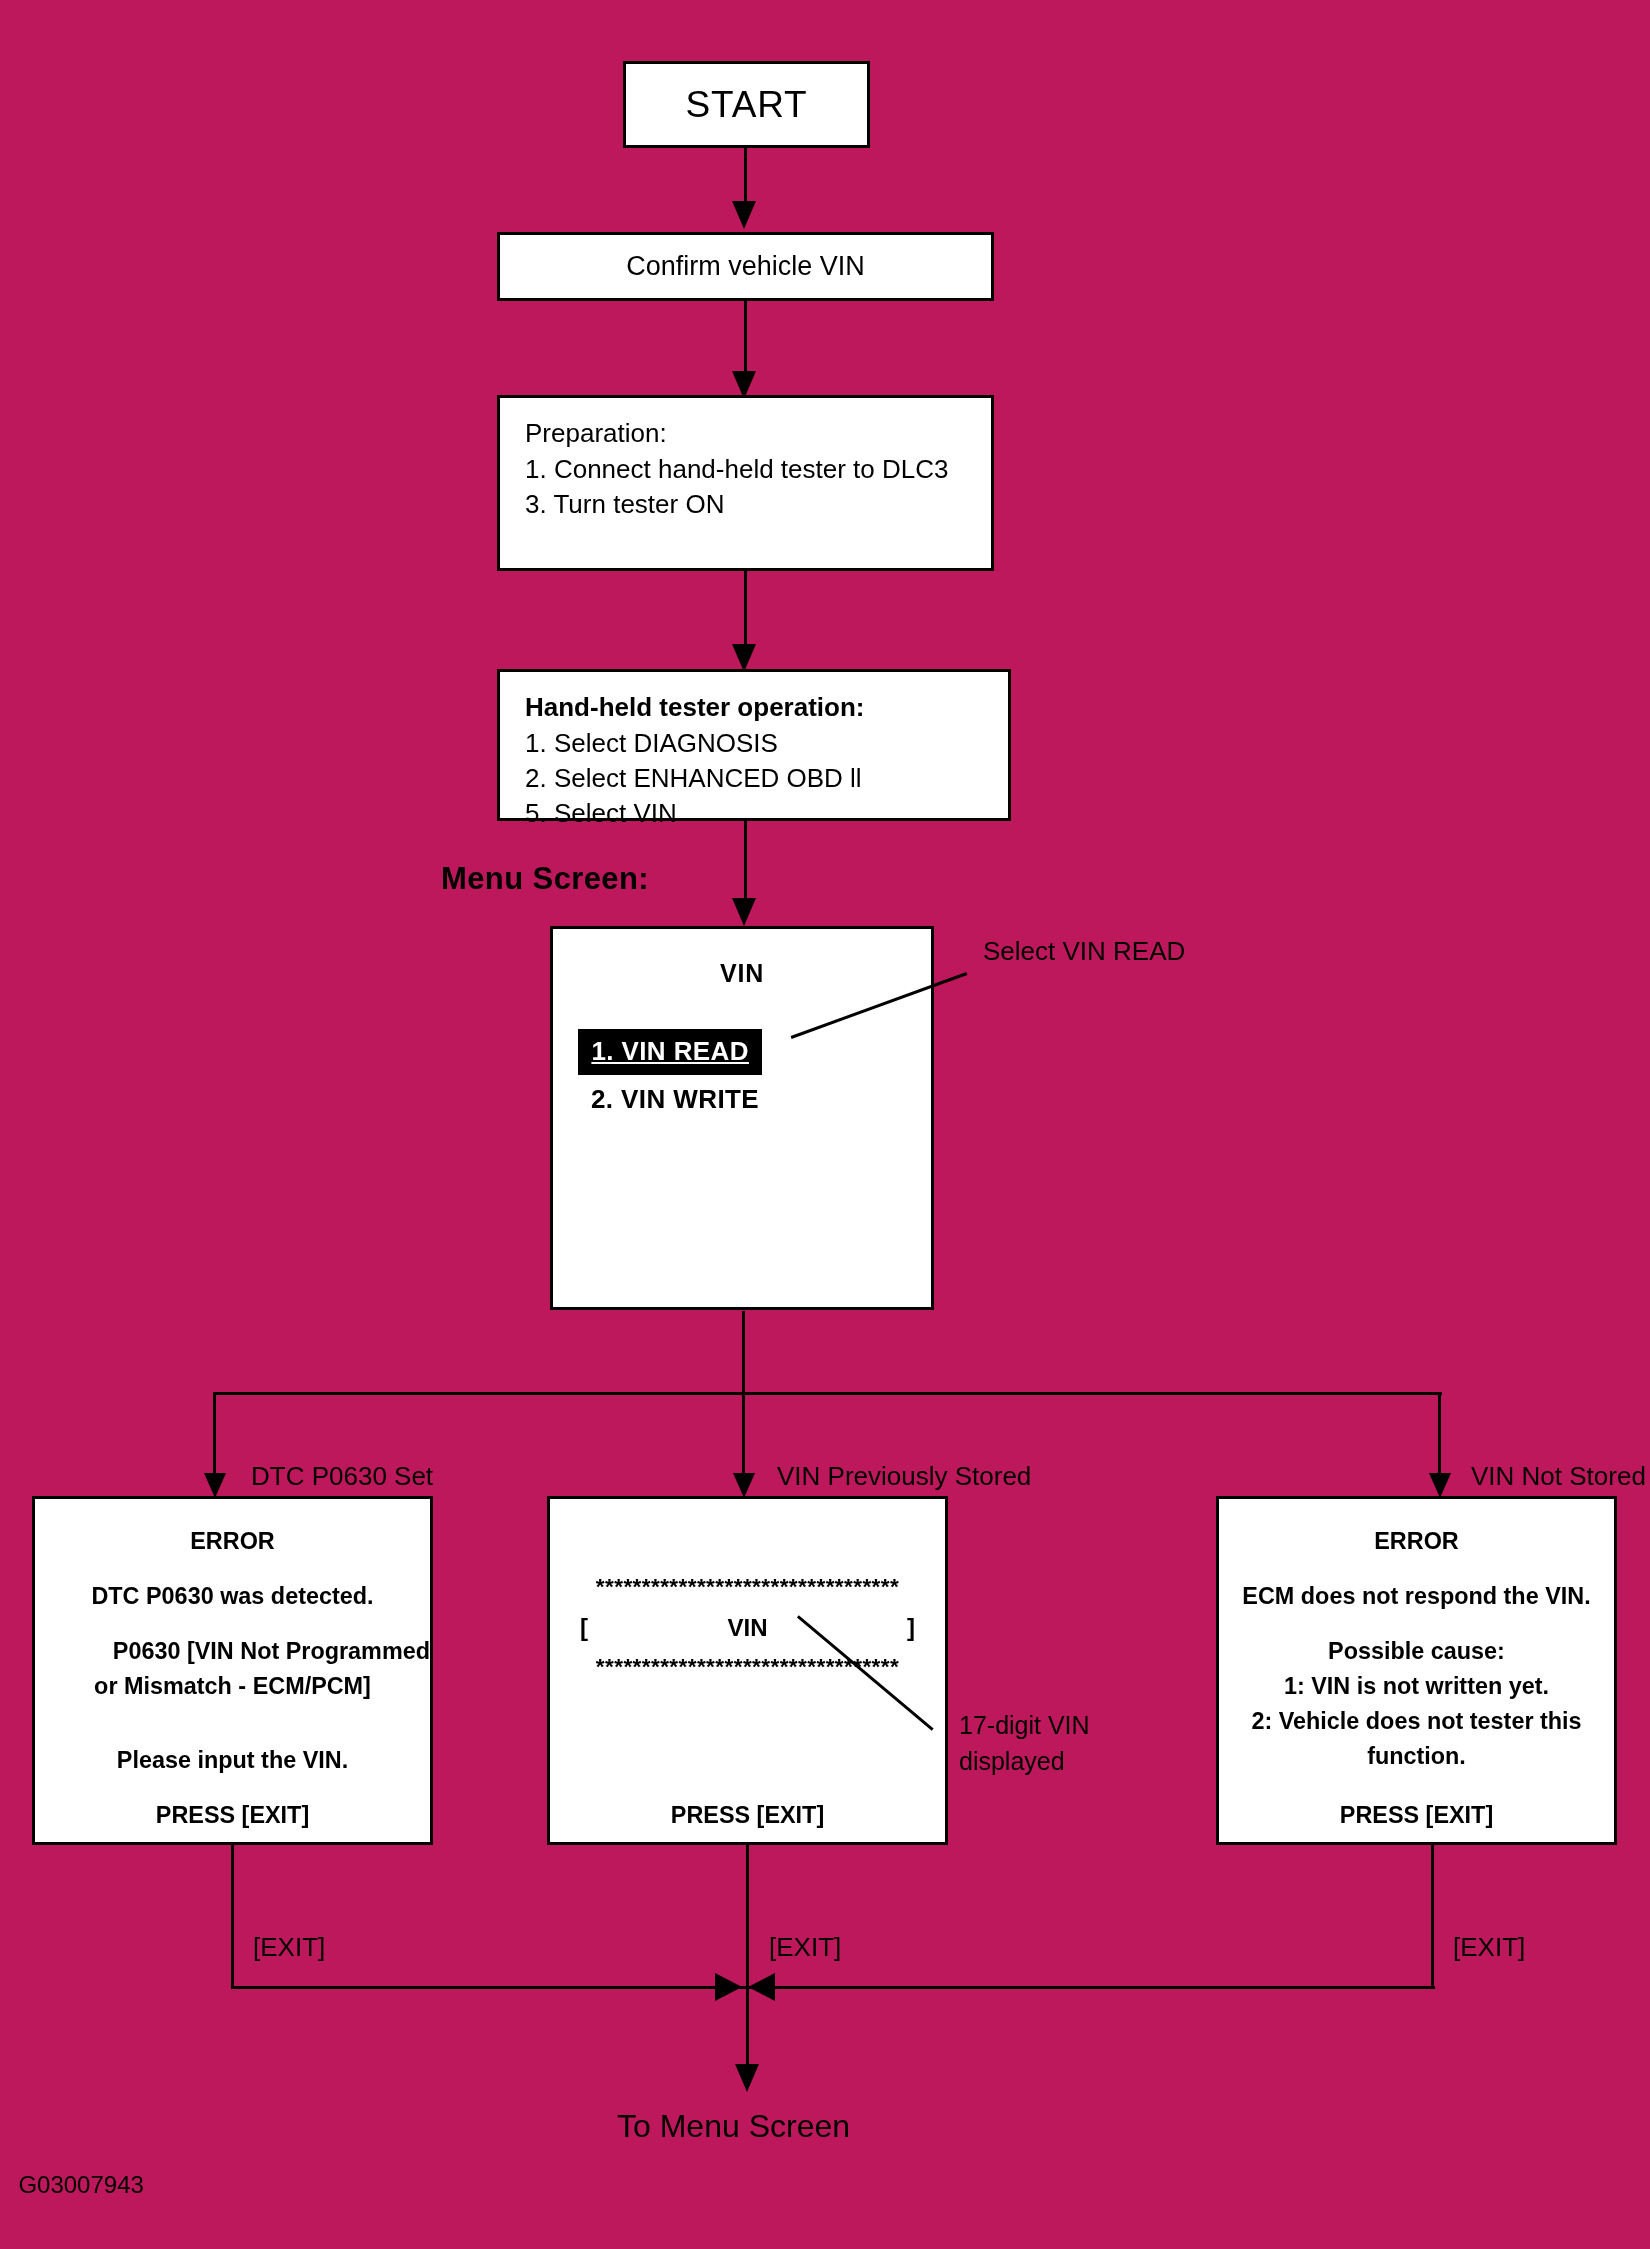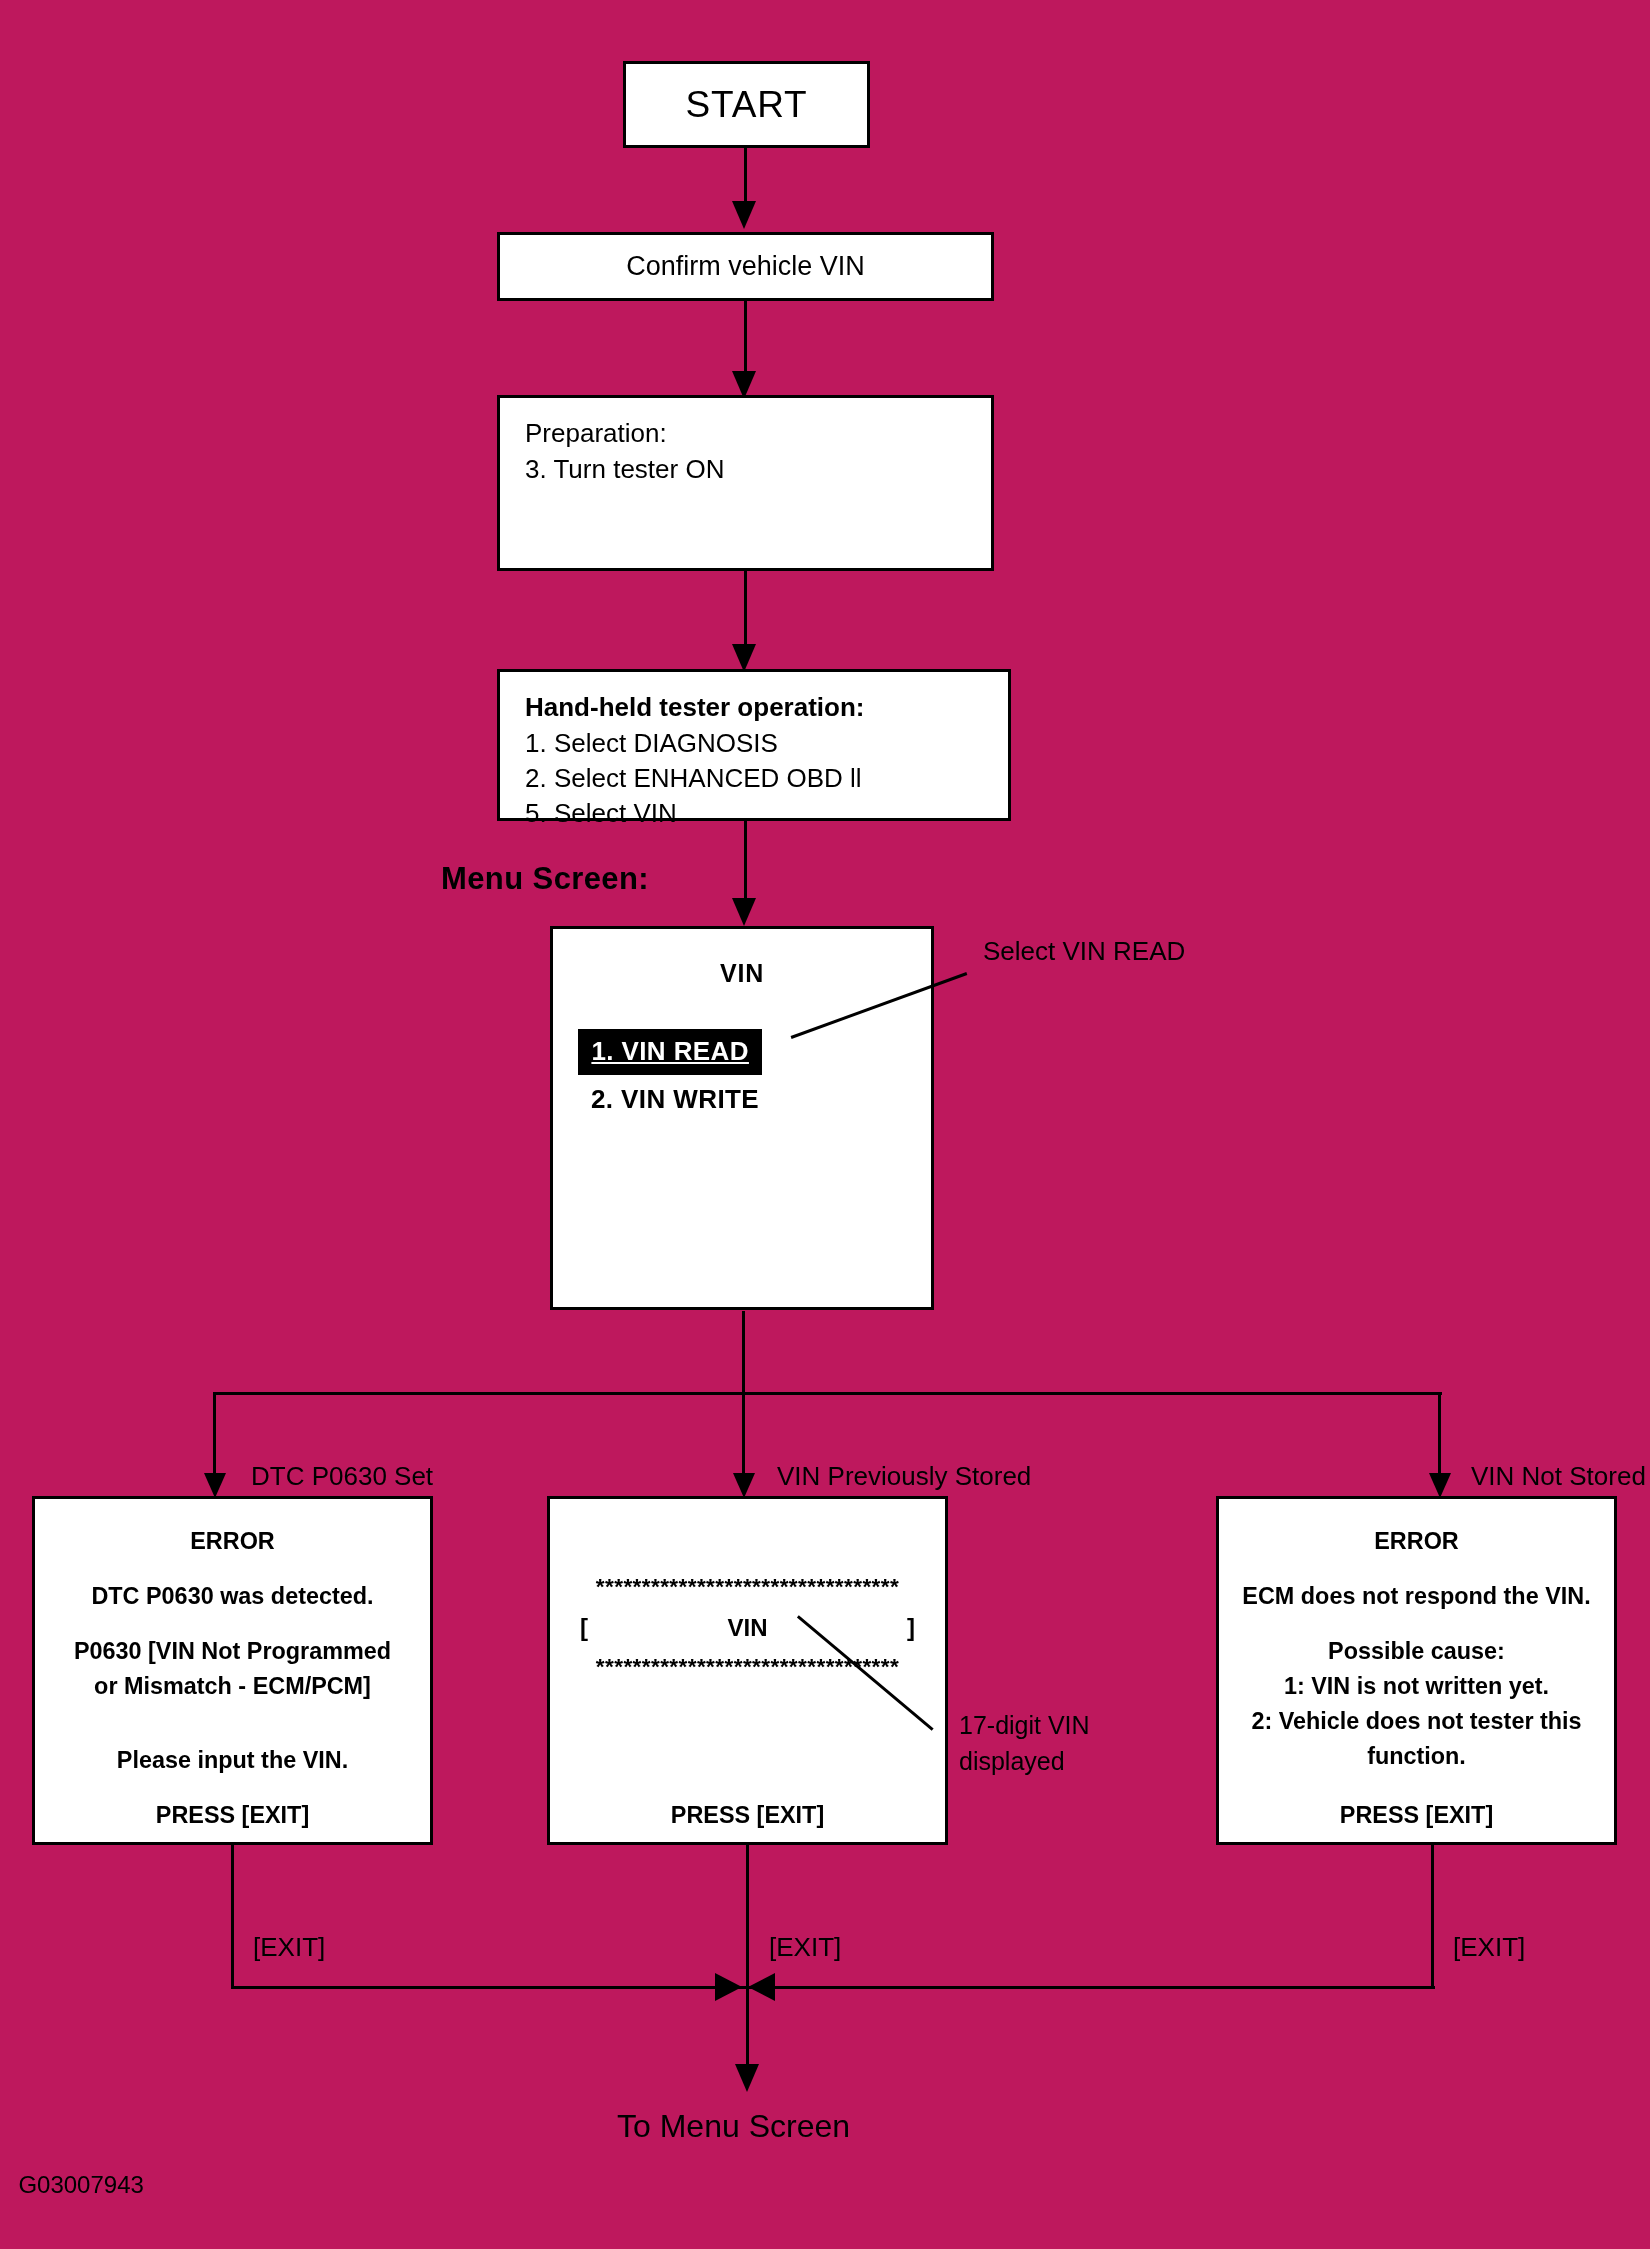--- a/index.html
+++ b/index.html
@@ -181,20 +181,21 @@
   <div class="fbox box-center" style="left:497px; top:232px; width:497px; height:69px;">
     <span class="t-plain">Confirm vehicle VIN</span>
   </div>
 
   <div class="vline" style="left:744px; top:300px; height:74px;"></div>
   <div class="arrow-down" style="left:732px; top:371px;"></div>
 
   <div class="fbox" style="left:497px; top:395px; width:497px; height:176px;">
     <div class="pad-list t-list">
       <div>Preparation:</div>
+      <div>1. Connect hand-held tester to DLC3</div>
       <div>3. Turn tester ON</div>
     </div>
   </div>
 
   <div class="vline" style="left:744px; top:571px; height:75px;"></div>
   <div class="arrow-down" style="left:732px; top:644px;"></div>
 
   <div class="fbox" style="left:497px; top:669px; width:514px; height:152px;">
     <div class="pad-list t-list">
       <div class="t-bold">Hand-held tester operation:</div>
@@ -230,21 +231,21 @@
   <div class="vline" style="left:1438px; top:1392px; height:84px;"></div>
   <div class="arrow-down arrow-down-sm" style="left:1429px; top:1473px;"></div>
 
   <div class="label" style="left:251px; top:1461px;">DTC P0630 Set</div>
   <div class="label" style="left:777px; top:1461px;">VIN Previously Stored</div>
   <div class="label" style="left:1471px; top:1461px;">VIN Not Stored</div>
 
   <div class="fbox" style="left:32px; top:1496px; width:401px; height:349px;">
     <div class="scr-line" style="top:27px;">ERROR</div>
     <div class="scr-line" style="top:82px;">DTC P0630 was detected.</div>
-    <div class="scr-line" style="top:137px;">P0630  [VIN Not Programmed</div>
+    <div class="scr-line" style="top:137px;text-align:right;">P0630  [VIN Not Programmed</div>
     <div class="scr-line" style="top:172px;">or Mismatch - ECM/PCM]</div>
     <div class="scr-line" style="top:246px;">Please input the VIN.</div>
     <div class="scr-line" style="top:301px;">PRESS [EXIT]</div>
   </div>
 
   <div class="fbox" style="left:547px; top:1496px; width:401px; height:349px;">
     <div class="stars" style="top:75px;">*********************************</div>
     <div class="vin-row" style="left:30px; right:30px; top:115px;">
       <span>[</span>
       <span>VIN</span>

